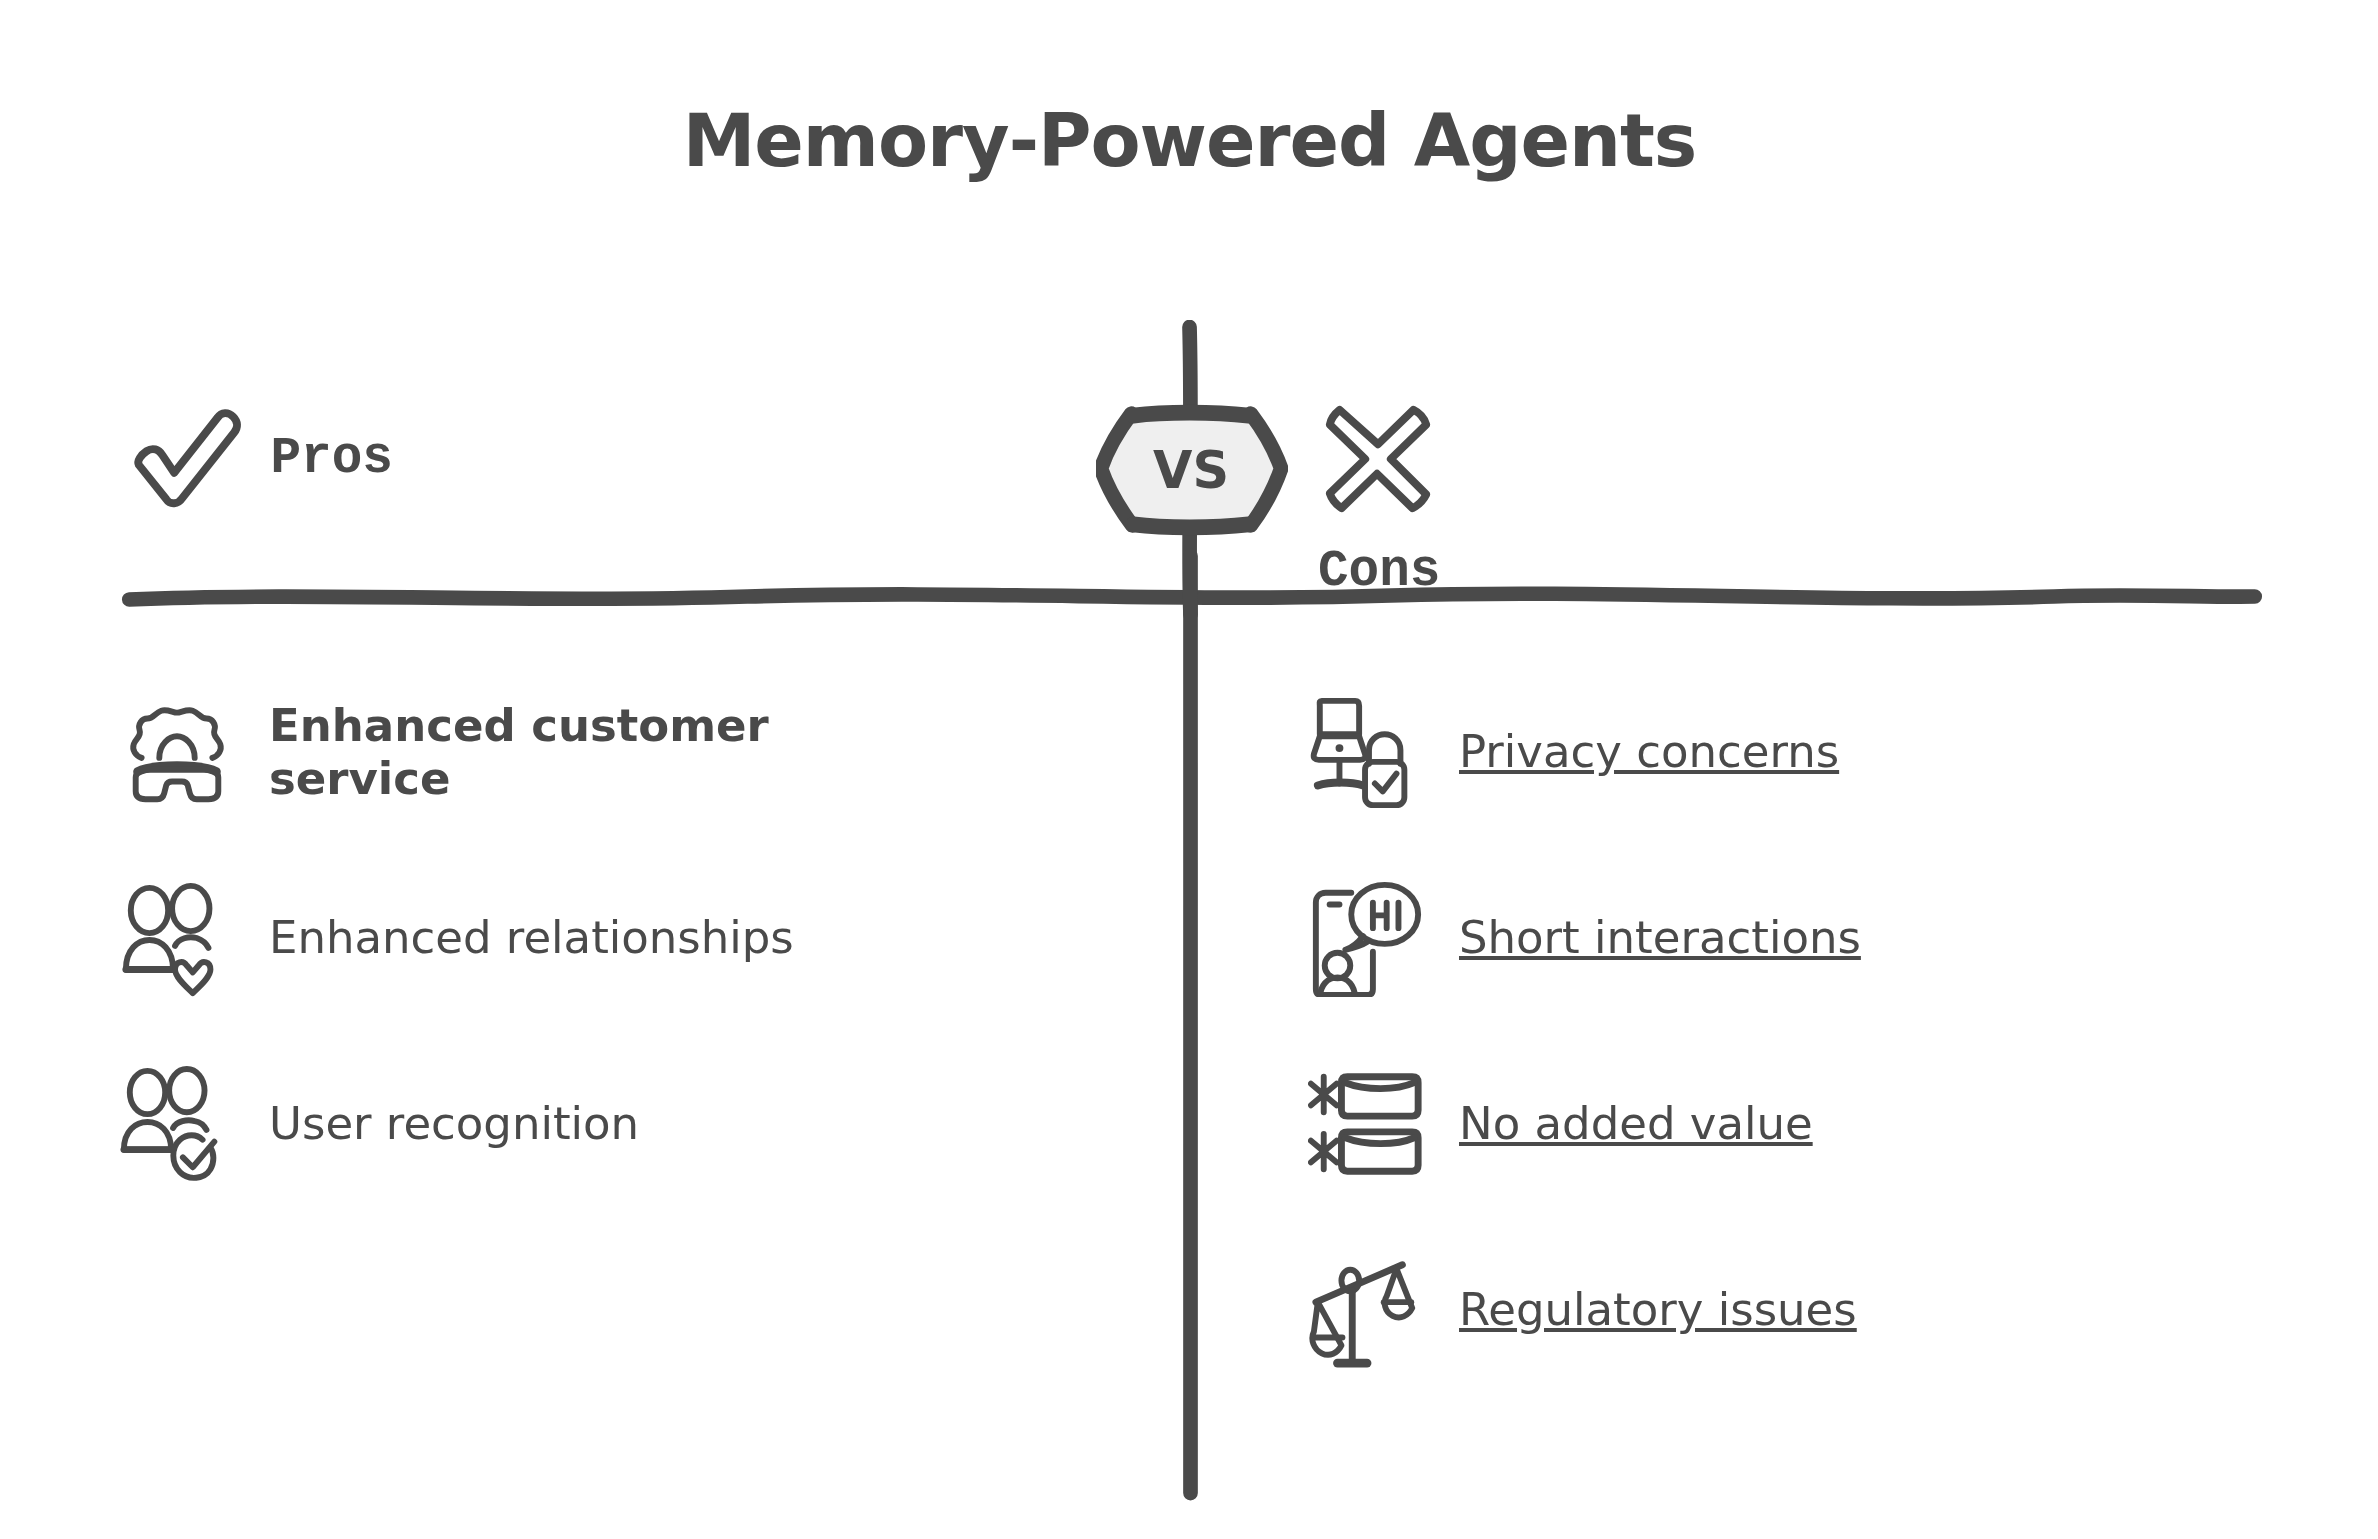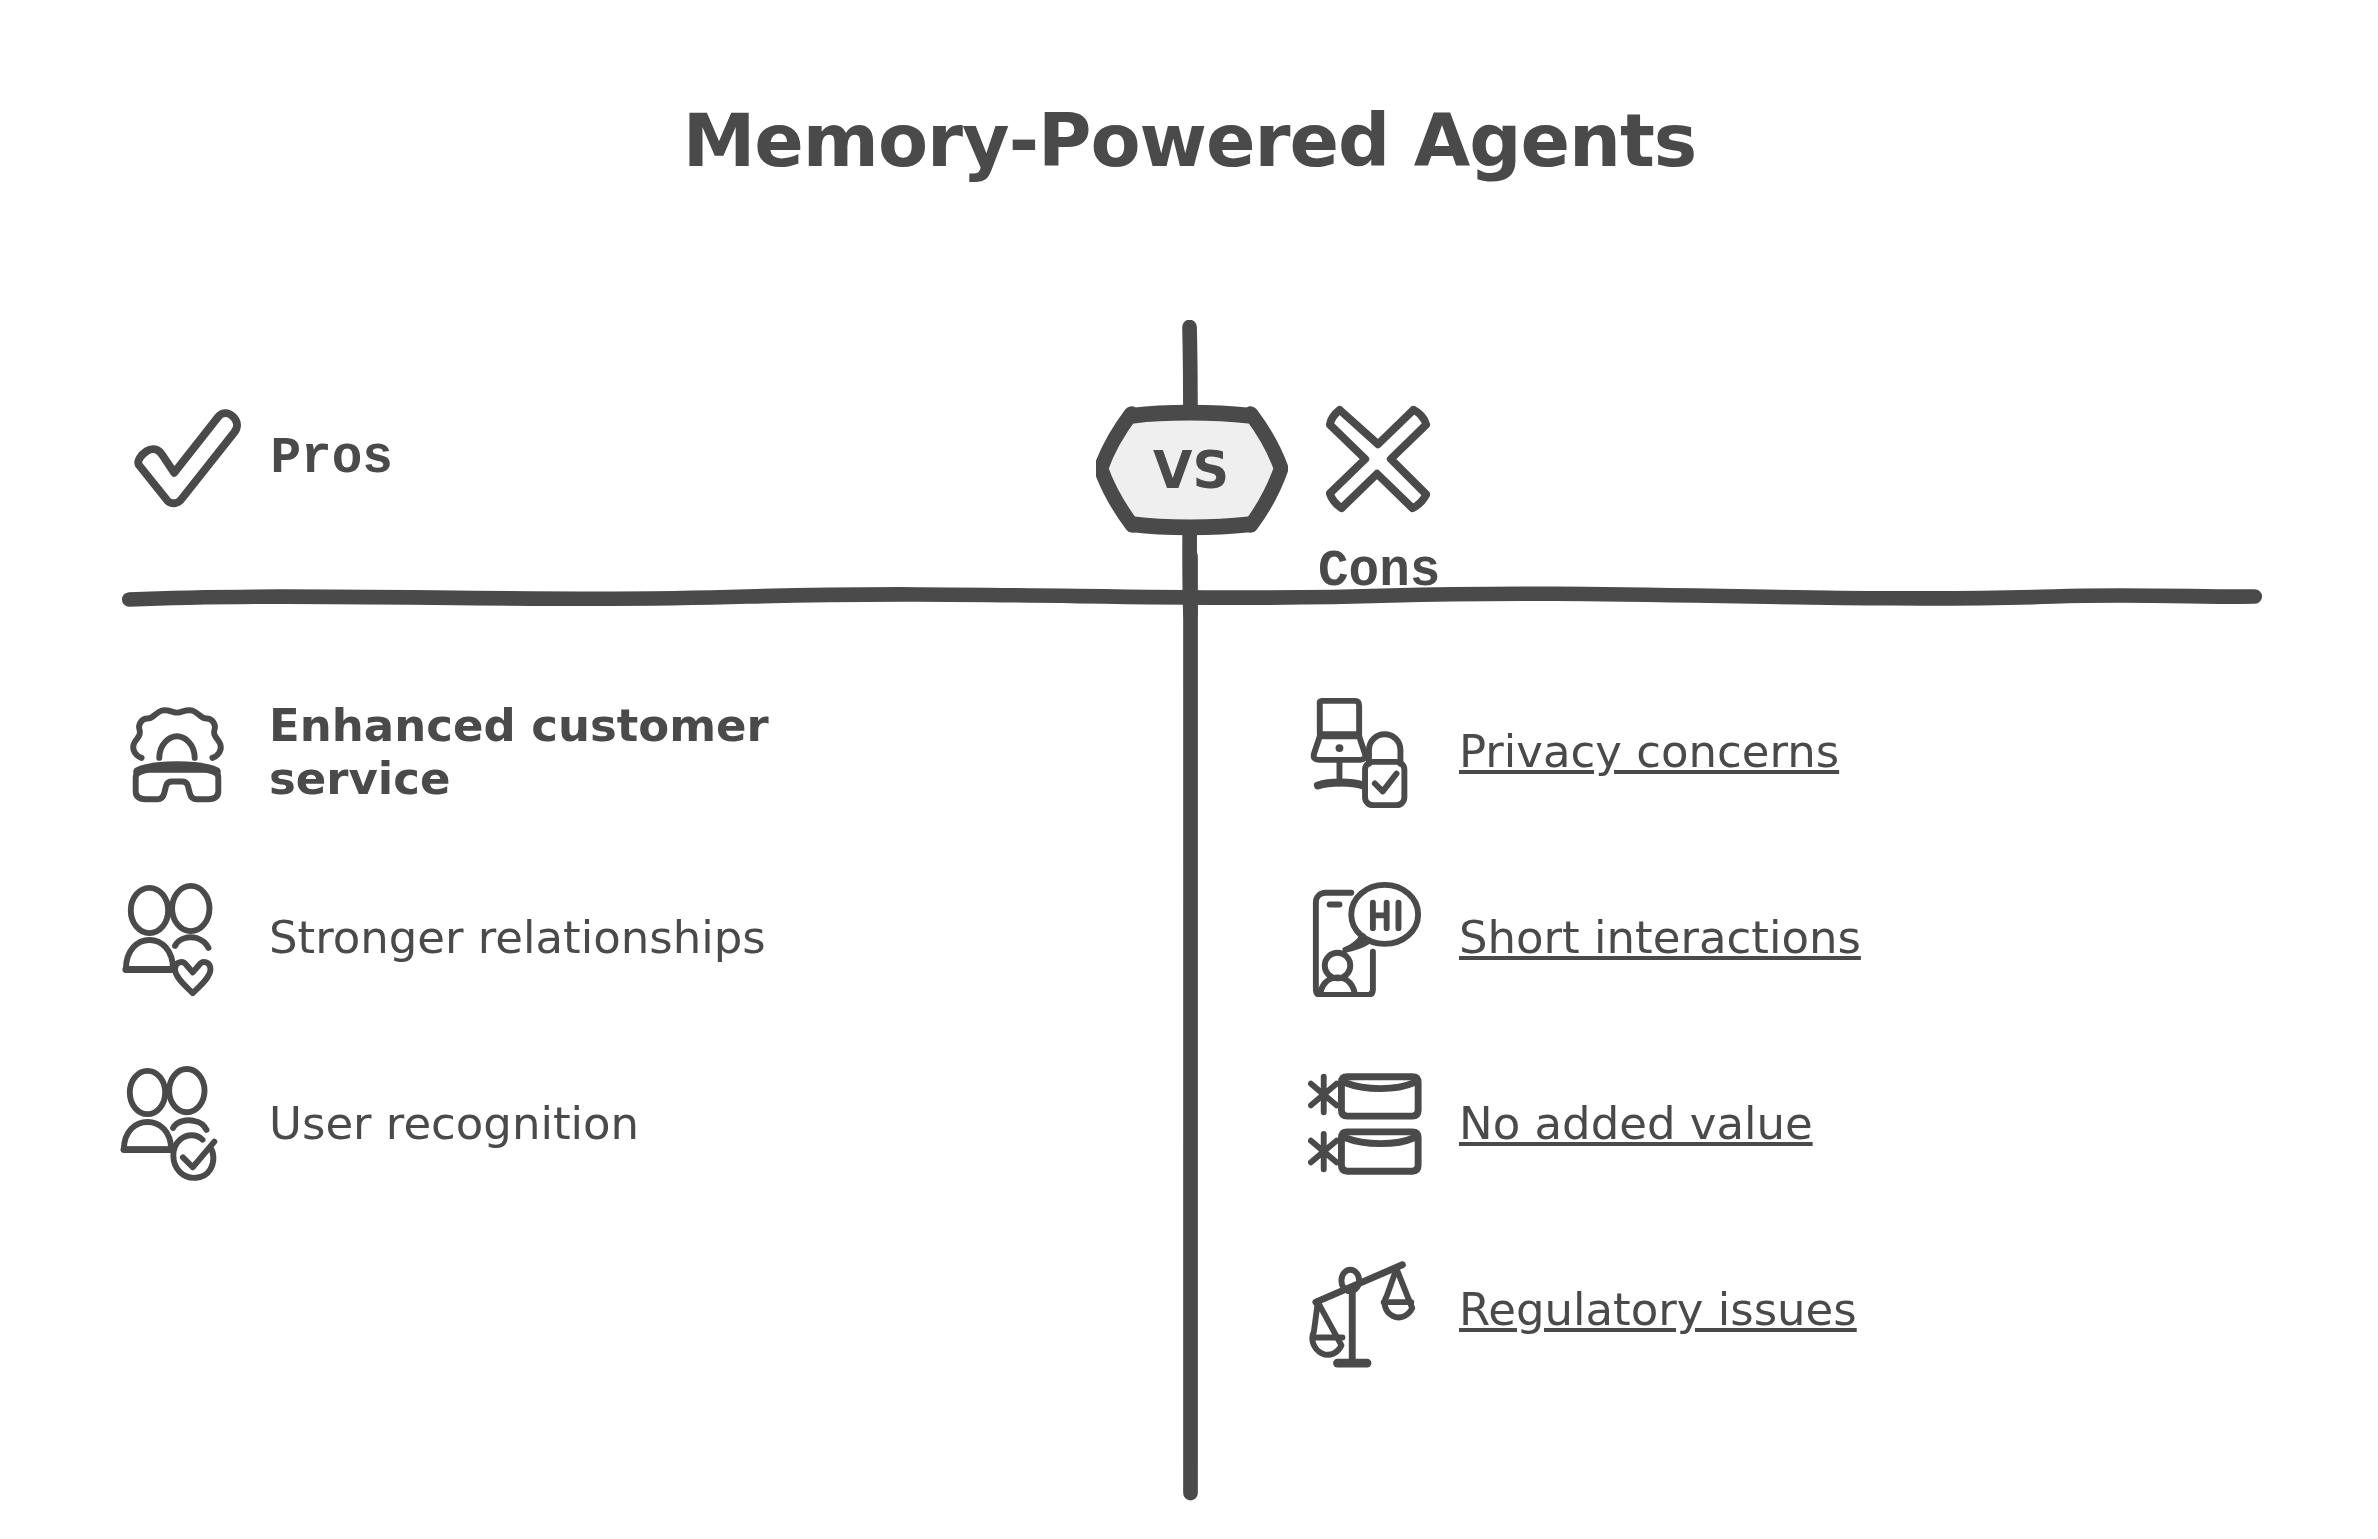--- a/index.html
+++ b/index.html
@@ -196,21 +196,21 @@
     <span class="item-icon">
       <svg width="118" height="118" viewBox="0 0 120 120" fill="none" xmlns="http://www.w3.org/2000/svg">
         <ellipse cx="32" cy="32" rx="19" ry="23" stroke="#4a4a4a" stroke-width="6" fill="none"></ellipse>
         <ellipse cx="74" cy="30" rx="19" ry="23" stroke="#4a4a4a" stroke-width="6" fill="none"></ellipse>
         <path d="M8 92 C 8 72, 20 62, 32 62 C 44 62, 56 72, 56 92 Z" stroke="#4a4a4a" stroke-width="6" stroke-linejoin="round" fill="none"></path>
         <path d="M8 92 L 56 92" stroke="#4a4a4a" stroke-width="7" stroke-linecap="round"></path>
         <path d="M58 68 C 62 60, 72 58, 80 60 C 86 62, 90 66, 92 70" stroke="#4a4a4a" stroke-width="6" stroke-linecap="round" fill="none"></path>
         <path d="M70 88 C 66 82, 58 84, 58 92 C 58 100, 70 110, 76 116 C 82 110, 94 100, 94 92 C 94 84, 86 82, 82 88 L 76 95 Z" stroke="#4a4a4a" stroke-width="6" stroke-linejoin="round" fill="none"></path>
       </svg>
     </span>
-    <span class="item-label">Stronger relationships</span>
+    <span class="item-label">Enhanced relationships</span>
   </div>
 
 
   <div class="list-item">
     <span class="item-icon">
       <svg width="118" height="118" viewBox="0 0 120 120" fill="none" xmlns="http://www.w3.org/2000/svg">
         <ellipse cx="30" cy="28" rx="18" ry="22" stroke="#4a4a4a" stroke-width="6" fill="none"></ellipse>
         <ellipse cx="70" cy="26" rx="18" ry="22" stroke="#4a4a4a" stroke-width="6" fill="none"></ellipse>
         <path d="M6 86 C 6 67, 18 58, 30 58 C 42 58, 54 67, 54 86 Z" stroke="#4a4a4a" stroke-width="6" stroke-linejoin="round" fill="none"></path>
         <path d="M6 86 L 54 86" stroke="#4a4a4a" stroke-width="7" stroke-linecap="round"></path>

